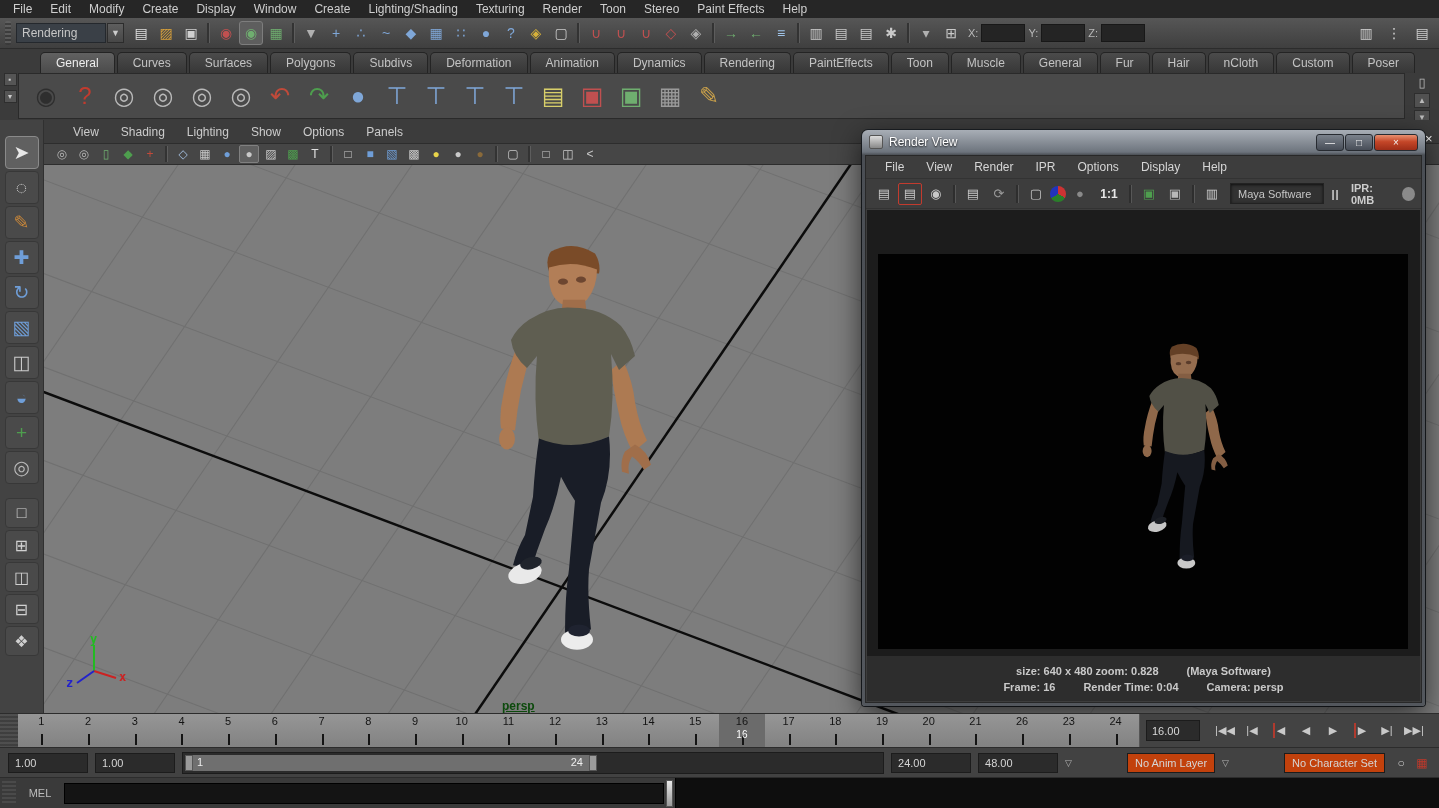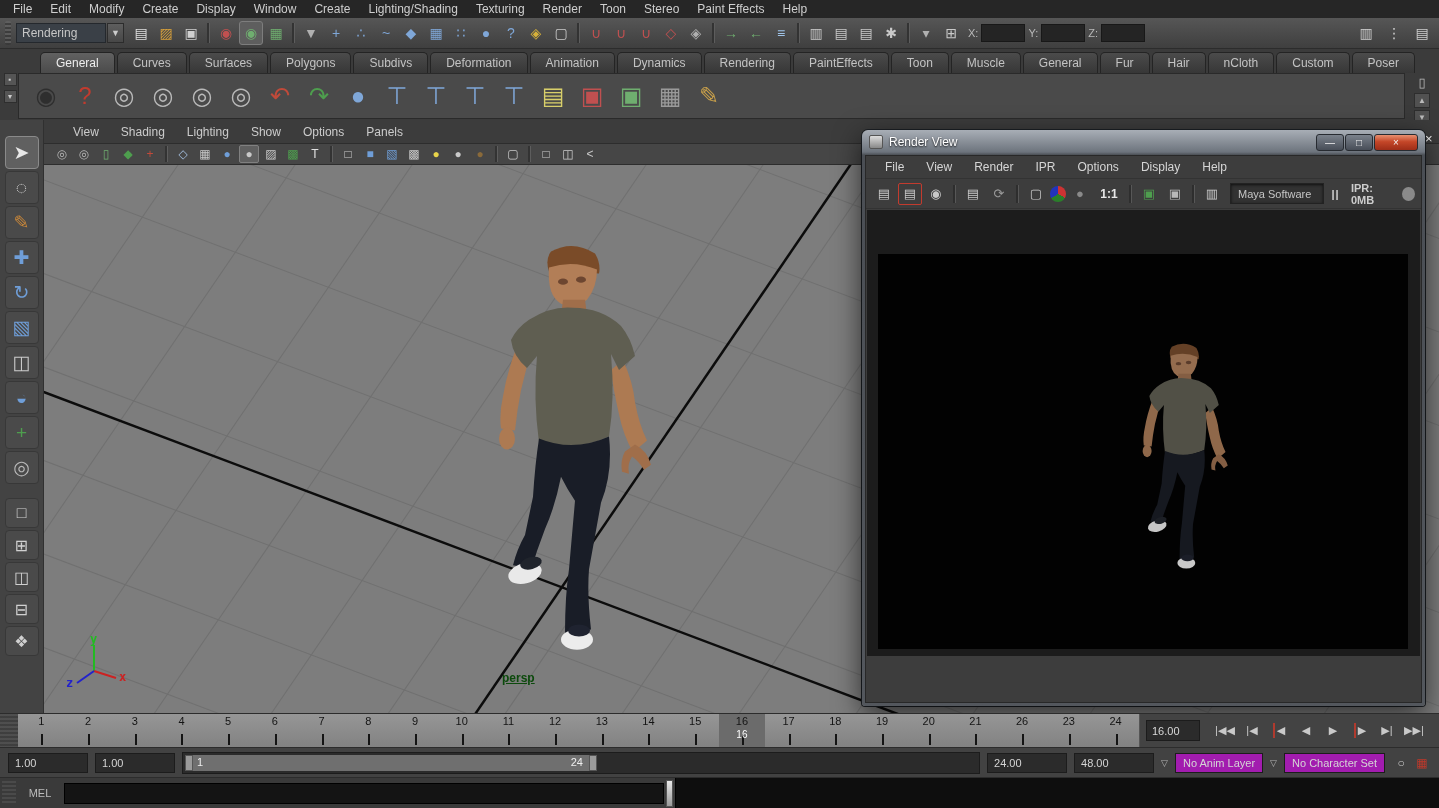--- a/index.html
+++ b/index.html
@@ -48,21 +48,21 @@
   .vp-menubar { height:23px; background:#3c3c3c; display:flex; align-items:center; padding-left:18px; }
   .vp-menubar .mi { color:#ccc; font-size:12px; padding:0 11px; }
   .vp-iconbar { height:22px; background:#464646; border-top:1px solid #2d2d2d; border-bottom:1px solid #2d2d2d; display:flex; align-items:center; gap:2px; padding-left:8px; }
   .vp-icon { width:20px; height:18px; font-size:12px; display:flex; align-items:center; justify-content:center; border-radius:2px; flex:none; }
   .vp-icon.active { background:#606060; border:1px solid #808080; }
   .vp-icon.divider { width:3px; height:16px; background:#333; border-right:1px solid #5d5d5d; margin:0 3px; border-radius:0; }
   .vp-canvas { position:absolute; left:0; top:45px; right:0; bottom:0; overflow:hidden; }
   .grid-svg { position:absolute; left:0; top:0; width:100%; height:100%; }
   .axis-gizmo { position:absolute; left:20px; bottom:24px; }
   .axis-gizmo text { font-size:12px; font-weight:bold; font-family:"DejaVu Sans Mono", monospace; }
-  .persp-label { position:absolute; left:458px; bottom:28px; color:#0c4a0c; font-weight:bold; font-size:12px;text-decoration:underline; }
+  .persp-label { position:absolute; left:458px; bottom:0; color:#0c4a0c; font-weight:bold; font-size:12px;text-decoration:underline; }
 
   
   .render-window { position:absolute; left:862px; top:130px; width:563px; height:576px; border-radius:6px 6px 3px 3px; background:linear-gradient(#a8aeb6,#6d747d 22px,#4a4e54 25px,#53575d); box-shadow:0 8px 28px rgba(0,0,0,.65), 0 0 0 1px #1d2126; }
   .rw-titlebar { height:24px; display:flex; align-items:center; padding:0 7px; gap:6px; }
   .rw-appicon { width:14px; height:14px; background:linear-gradient(#ddd,#888); border:1px solid #555; border-radius:2px; }
   .rw-title { color:#fff; font-size:12px; text-shadow:0 1px 2px rgba(0,0,0,.9); }
   .rw-winbtns { margin-left:auto; display:flex; gap:1px; }
   .rw-btn { width:28px; height:17px; border-radius:3px; background:linear-gradient(#7b828c,#474d57); border:1px solid #272b31; color:#f2f2f2; font-size:10px; display:flex; align-items:center; justify-content:center; }
   .rw-btn.close { width:44px; background:linear-gradient(#e89070,#c44628 45%,#9d2d18); }
   .rw-body { position:absolute; left:3px; right:3px; top:25px; bottom:3px; background:#3d3d3d; border:1px solid #282828; }
@@ -104,21 +104,21 @@
   
   .range-row { position:absolute; left:0; top:747px; width:100%; height:30px; background:#424242; display:flex; align-items:center; gap:7px; padding:0 8px; border-top:1px solid #2c2c2c; }
   .num-field { height:20px; background:#2b2b2b; border:1px solid #1c1c1c; color:#d5d5d5; font-size:11px; padding:0 6px; }
   .w80 { width:80px; } .w60 { width:80px; }
   .range-slider { position:relative; width:830px; height:22px; background:#2b2b2b; border:1px solid #1c1c1c; }
   .range-bar { position:absolute; left:2px; top:2px; width:412px; height:16px; background:#6f6f6f; }
   .range-handle { position:absolute; top:0; width:8px; height:16px; background:#9a9a9a; border:1px solid #555; }
   .range-handle.left { left:0; } .range-handle.right { right:0; }
   .range-lbl { position:absolute; top:1px; font-size:11px; color:#eee; }
   .range-lbl.start { left:12px; } .range-lbl.end { right:14px; }
-  .sel-field { height:20px; background:#a21caf; border:1px solid #1c1c1c; color:#d5d5d5; font-size:11px; display:flex; align-items:center; padding:0 7px; white-space:nowrap; }
+  .sel-field { height:20px; background:#c2410c; border:1px solid #1c1c1c; color:#d5d5d5; font-size:11px; display:flex; align-items:center; padding:0 7px; white-space:nowrap;margin-left:48px; }
   .tiny-arrow { color:#b5b5b5; font-size:9px; }
   .rr-icon { width:18px; height:18px; display:flex; align-items:center; justify-content:center; font-size:12px; }
 
   
   .mel-row { position:absolute; left:0; top:777px; width:100%; height:31px; background:#3a3a3a; display:flex; align-items:center; border-top:1px solid #2c2c2c; }
   .mel-grip { width:14px; height:24px; margin-left:2px; background:repeating-linear-gradient(#5a5a5a 0 2px, #3a3a3a 2px 4px); opacity:.5; }
   .mel-label { color:#bbb; font-size:11px; width:48px; text-align:center; }
   .mel-input { width:600px; height:21px; background:#141414; border:1px solid #000; color:#ddd; font-size:11px; padding:0 5px; }
   .mel-divider { width:7px; height:27px; background:linear-gradient(#e8e8e8,#9a9a9a); margin:0 2px; border:1px solid #555; }
   .script-output { flex:1; height:31px; background:#0e0e0e; border-left:1px solid #000; }
@@ -448,20 +448,31 @@
       <span class="ipr-label">IPR: 0MB</span>
       <span class="ipr-dot"></span>
     </div>
     <div class="rw-canvas">
       <div class="rw-image">
         <svg width="530" height="395" viewBox="0 0 530 395">
           <use href="#human" transform="translate(240,85) scale(0.56)"></use>
         </svg>
       </div>
     </div>
+    <div class="rw-status">
+      <div class="row">
+        <span>size: 640 x 480 zoom: 0.828</span>
+        <span>(Maya Software)</span>
+      </div>
+      <div class="row">
+        <span>Frame: 16</span>
+        <span>Render Time: 0:04</span>
+        <span>Camera: persp</span>
+      </div>
+    </div>
   </div>
 </div>
 <span class="dock-close">×</span>
 
 <div class="timeline">
   <div class="tl-grip"></div>
   <div class="tl-ruler">
 
   <div class="tl-cell">
       <span class="tl-num">1</span>

